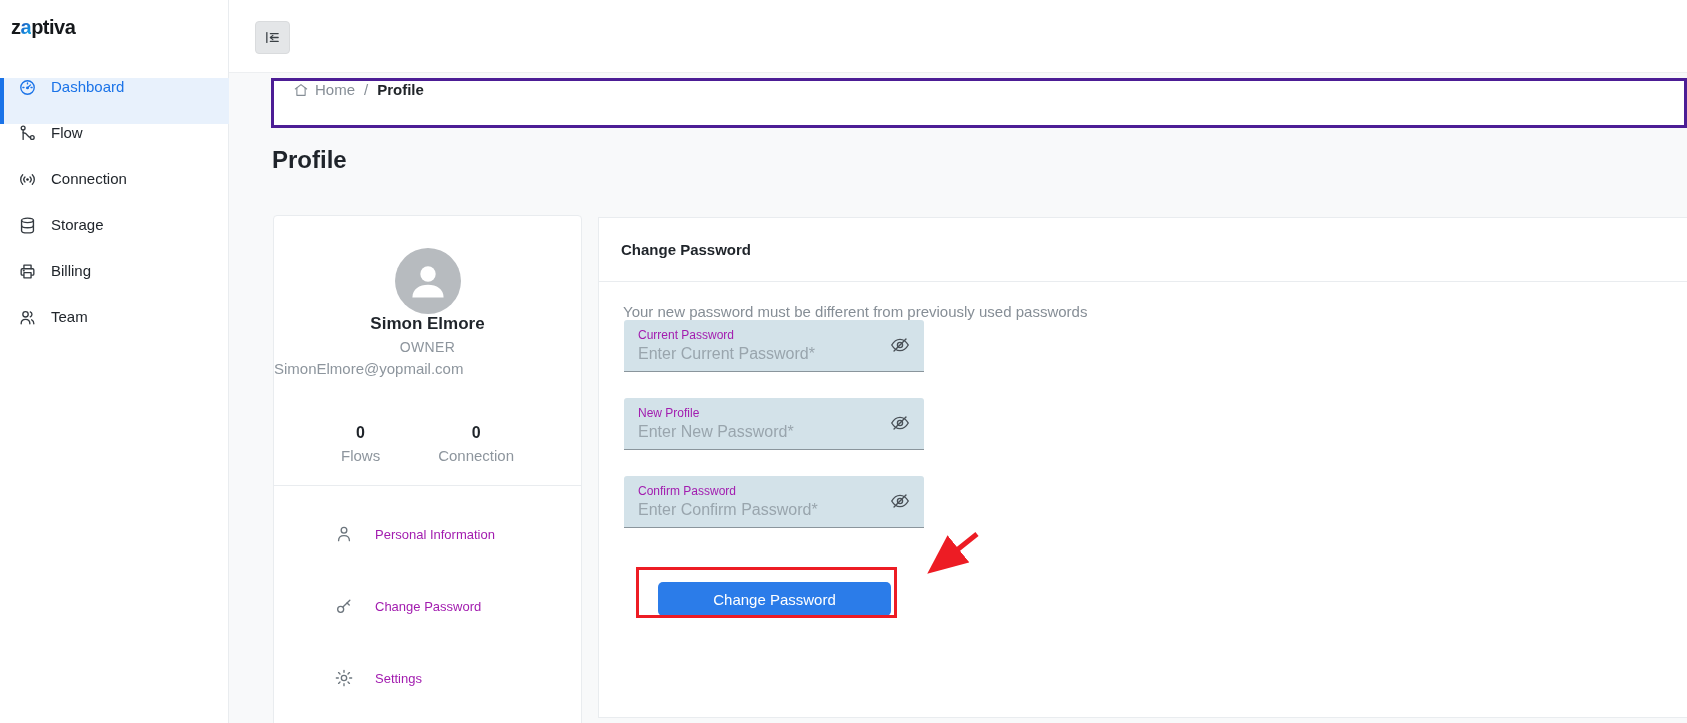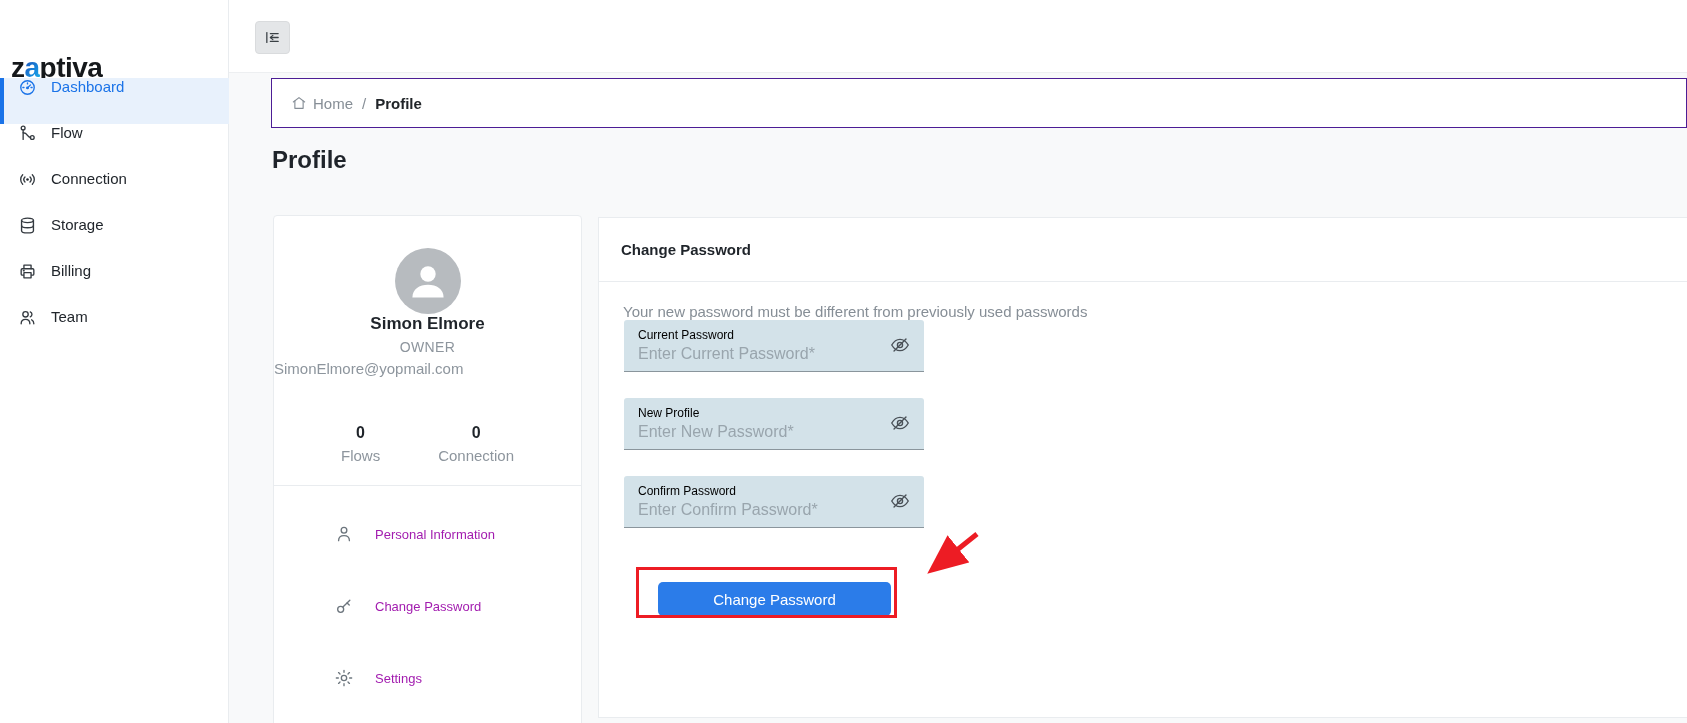--- a/index.html
+++ b/index.html
@@ -3,21 +3,21 @@
 <meta charset="utf-8">
 <style>
   * { margin:0; padding:0; box-sizing:border-box; }
   html,body { width:1687px; height:723px; overflow:hidden; background:#f8f9fa;
               font-family:"Liberation Sans", sans-serif; color:#212529; }
   .app { position:relative; width:1687px; height:723px; }
 
   
   .sidebar { position:absolute; left:0; top:0; width:229px; height:723px;
              background:#fff; border-right:1px solid #e9ecef; z-index:5; }
-  .logo { padding:16px 0 0 11px; font-size:28px; font-weight:800; letter-spacing:-0.5px; color:#15181b;margin-top:36px; }
+  .logo { padding:16px 0 0 11px; font-size:20px; font-weight:800; letter-spacing:-0.5px; color:#15181b; }
   .logo .accent { background:linear-gradient(130deg,#1b3fae,#1790e0 70%,#25c4e8);
                   -webkit-background-clip:text; background-clip:text; color:transparent; font-weight:800; }
   .nav { position:absolute; top:78px; left:0; width:229px; }
   .nav-item { display:flex; align-items:flex-start; height:46px; padding-left:18px;
               font-size:15px; color:#21262c; cursor:pointer; position:relative; }
   .nav-item svg { width:19px; height:19px; margin-right:14px; stroke:#343a40; fill:none;
                   stroke-width:1.7; stroke-linecap:round; stroke-linejoin:round; flex:0 0 auto; }
   .nav-item.active { background:#e8f1fc; color:#1a73e8; }
   .nav-item.active::before { content:""; position:absolute; left:0; top:0; bottom:0; width:4px; background:#1a73e8; }
   .nav-item.active svg { stroke:#1a73e8; }
@@ -26,21 +26,21 @@
   .navbar { position:absolute; left:229px; top:0; width:1458px; height:73px;
             background:#fff; border-bottom:1px solid #edeff1; }
   .toggle-btn { position:absolute; left:26px; top:21px; width:35px; height:33px;
                 background:#e4e6e8; border:1px solid #d9dbdd; border-radius:4px;
                 display:flex; align-items:center; justify-content:center; cursor:pointer; }
   .toggle-btn svg { width:17px; height:17px; stroke:#3a4045; stroke-width:1.8; fill:none;
                     stroke-linecap:round; stroke-linejoin:round; }
 
   
   .breadcrumb-bar { position:absolute; left:271px; top:78px; width:1416px; height:50px;
-                    background:#fff; border:1px solid #4c1d95; display:flex; align-items:center;
+                    background:#fff; border:3px solid #4c1d95; display:flex; align-items:flex-start;
                     padding-left:19px; }
   .breadcrumb-bar svg { width:16px; height:16px; stroke:#868e96; stroke-width:1.7; fill:none;
                         stroke-linecap:round; stroke-linejoin:round; margin-right:6px; }
   .crumb { font-size:15px; color:#868e96; cursor:pointer; display:flex; align-items:center; }
   .crumb-sep { font-size:15px; color:#868e96; margin:0 9px; }
   .crumb-current { font-size:15px; color:#212529; font-weight:700; }
 
   
   .page-title { position:absolute; left:272px; top:146px; font-size:24px; font-weight:700; color:#1f242a; }
 
@@ -68,21 +68,21 @@
   .cp-card { position:absolute; left:598px; top:217px; width:1092px; height:501px;
              background:#fff; border:1px solid #e9ecef; }
   .cp-header { height:64px; border-bottom:1px solid #e9ecef; display:flex; align-items:center;
                padding-left:22px; }
   .cp-title { font-size:15px; font-weight:700; color:#1f242a; }
   .cp-hint { margin:21px 0 0 24px; font-size:15px; color:#868e96; }
   .field { position:relative; width:300px; height:52px; margin:0 0 26px 25px;
            background:#d3e2e9; border-bottom:1px solid #8a959c; border-radius:3px 3px 0 0;
            padding:8px 40px 0 14px; }
   .field:first-of-type { margin-top:30px; }
-  .field-label { font-size:12px; color:#000000; }
+  .field-label { font-size:12px; color:#a21caf; }
   .field input { display:block; width:100%; margin-top:3px; border:0; outline:none; background:transparent;
                  font-size:16px; color:#343a40; font-family:"Liberation Sans",sans-serif; }
   .field input::placeholder { color:#99a5ad; opacity:1; }
   .eye-btn { position:absolute; right:12px; top:14px; width:24px; height:24px; background:none;
              border:0; cursor:pointer; padding:0; }
   .eye-btn svg { width:22px; height:22px; stroke:#495057; stroke-width:1.5; fill:none;
                  stroke-linecap:round; }
 
   .cp-submit { position:absolute; left:59px; top:364px; width:233px; height:34px;
                background:#2b7ce9; color:#fff; border:0; border-radius:5px; font-size:15px;

